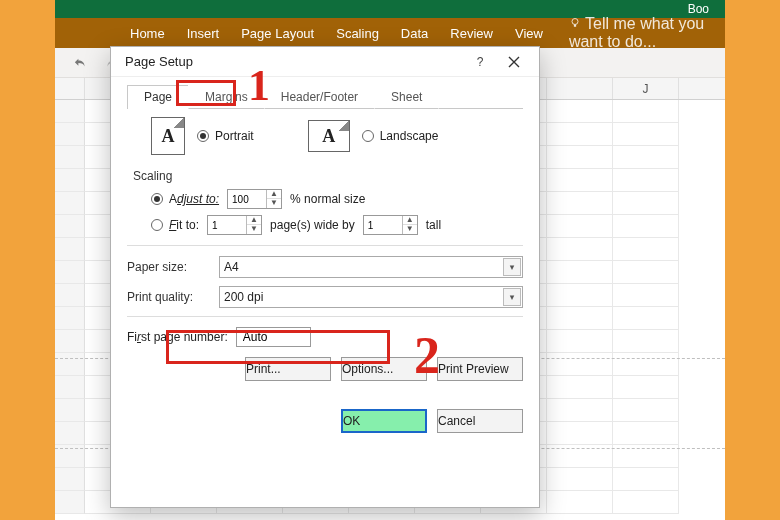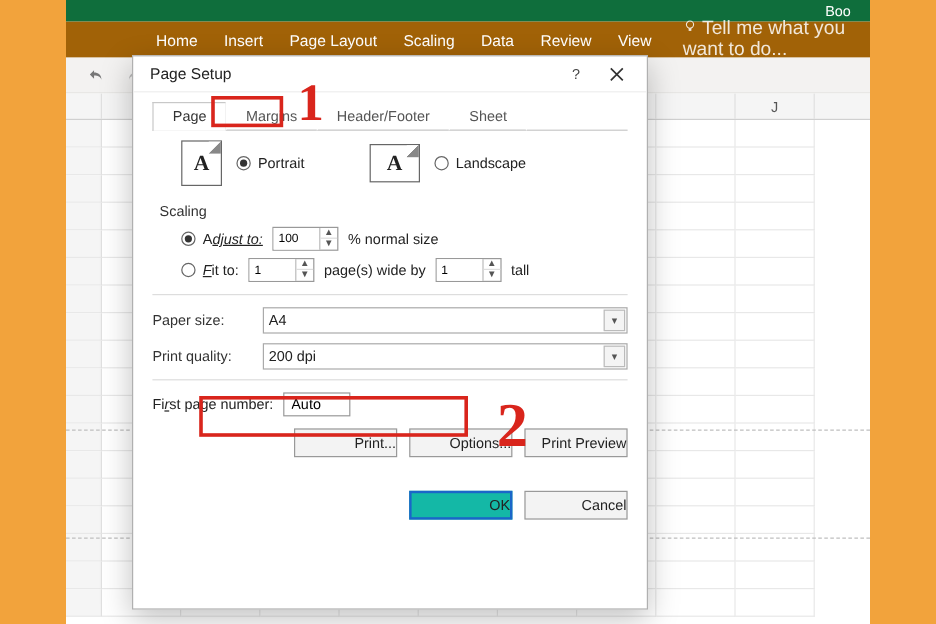--- a/index.html
+++ b/index.html
@@ -46,24 +46,24 @@
   .spin { display:inline-flex; border:1px solid #999; height:20px;}
   .spin input{width:38px; border:none; font-size:10px; padding:0 4px; outline:none;}
   .spin .btns{display:flex; flex-direction:column; border-left:1px solid #bbb;}
   .spin .btns span{width:14px; height:9px; font-size:8px; line-height:8px; text-align:center; color:#555; border-bottom:1px solid #ddd;}
   .spin .btns span:last-child{border-bottom:none;}
   .hr { border-top:1px solid #ddd; margin:8px 0 10px 0;}
   .frow { display:flex; align-items:center; gap:10px; margin-bottom:8px;}
   .frow .lbl{width:82px; color:#333;}
   .combo{flex:1; height:22px; border:1px solid #aaa; display:flex; align-items:center; padding:0 4px; justify-content:space-between; background:#fff;}
   .combo .ar{width:18px; height:18px; border:1px solid #bbb; background:#f4f4f4; display:flex; align-items:center; justify-content:center; font-size:9px; color:#555; margin-right:-3px;}
-  .txtin{border:1px solid #999; height:20px; padding:0 6px; font-size:12px; width:56px; background:#fff; outline:none;}
+  .txtin{border:1px solid #999; height:20px; padding:0 6px; font-size:12px; width:75px; background:#fff; outline:none;}
   .btnrow{ display:flex; gap:10px; justify-content:flex-end; margin-top:28px;}
-  .btn{ min-width:86px; height:24px; border:1px solid #999; background:#f3f3f3; font-size:12px; display:flex; align-items:center; justify-content:flex-end;}
-  .btn.primary{ border:2px solid #1a66c9; background:#14b8a6;margin-left:48px;}
+  .btn{ min-width:86px; height:24px; border:1px solid #999; background:#f3f3f3; font-size:12px; display:flex; align-items:center; justify-content:flex-start;}
+  .btn.primary{ border:2px solid #1a66c9; background:#86efac;margin-left:48px;}
   .actionrow{ display:flex; gap:10px; justify-content:flex-end; margin-top:10px;}
   
   .callout{ position:absolute; color:#d9251c; font-weight:700; font-family:"Comic Sans MS","Segoe Script",cursive; pointer-events:none;}
   .hlbox{ position:absolute; border:3px solid #d9251c; pointer-events:none;}
   .u{ text-decoration:underline;font-style:italic;}
   .bulb{width:12px;height:12px;display:inline-block;}
 </style>
 </head>
 <body>
 

